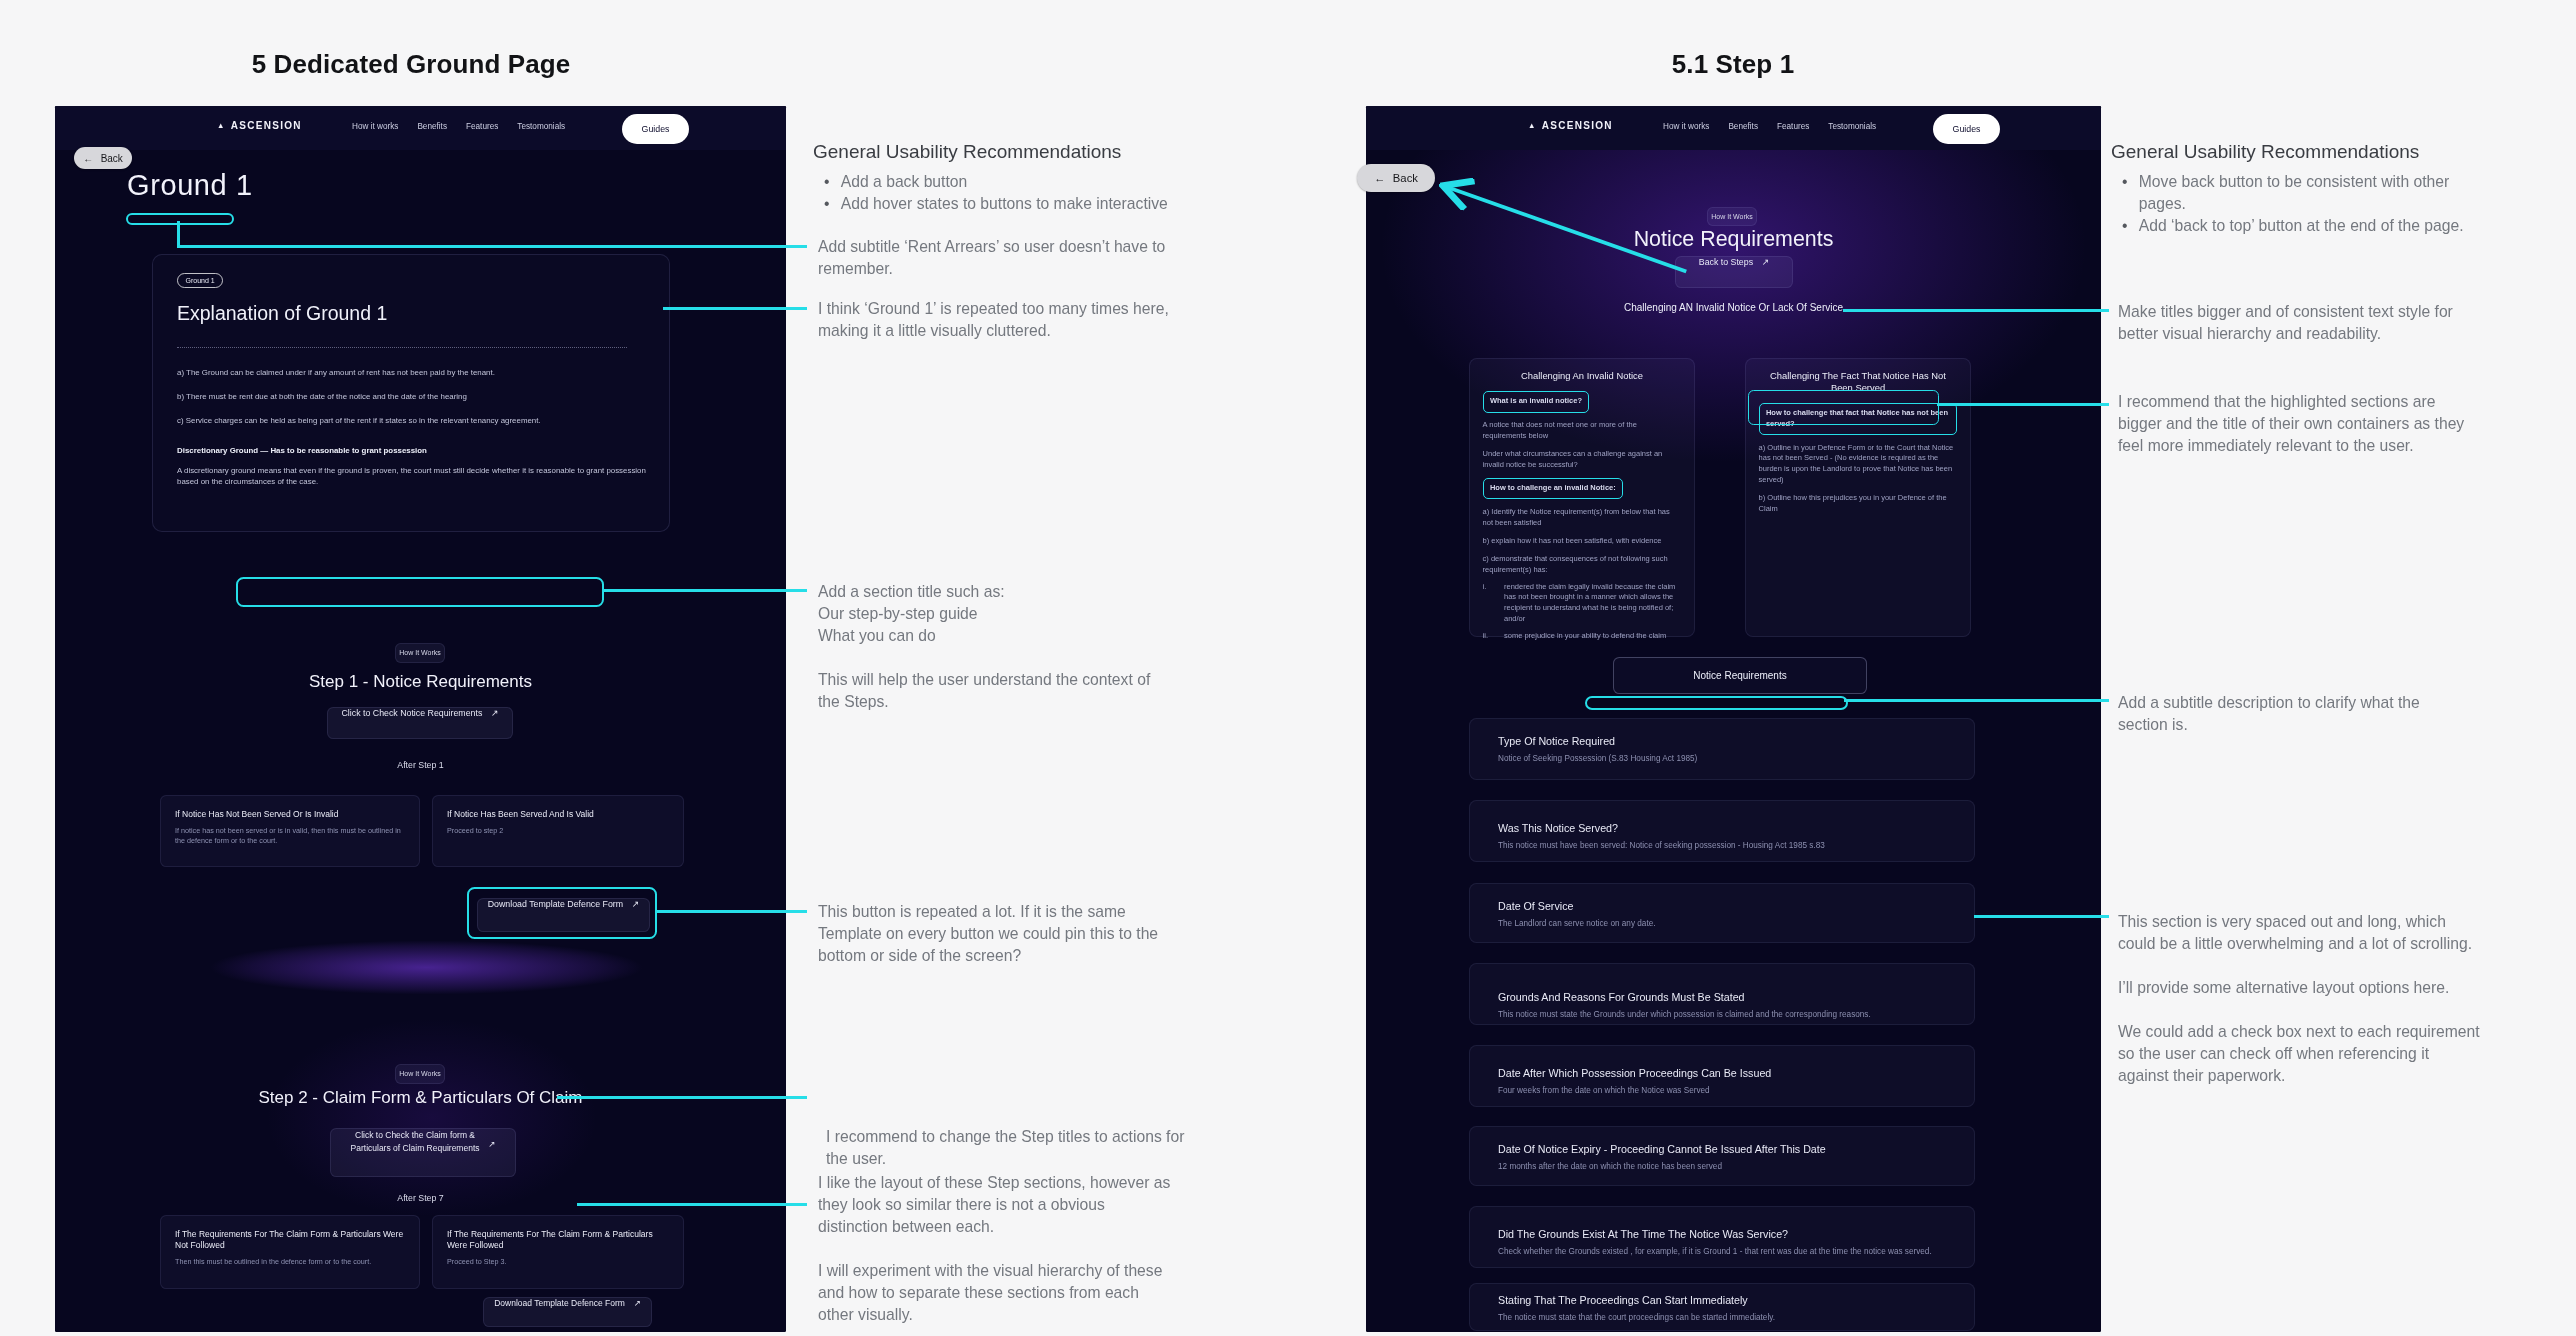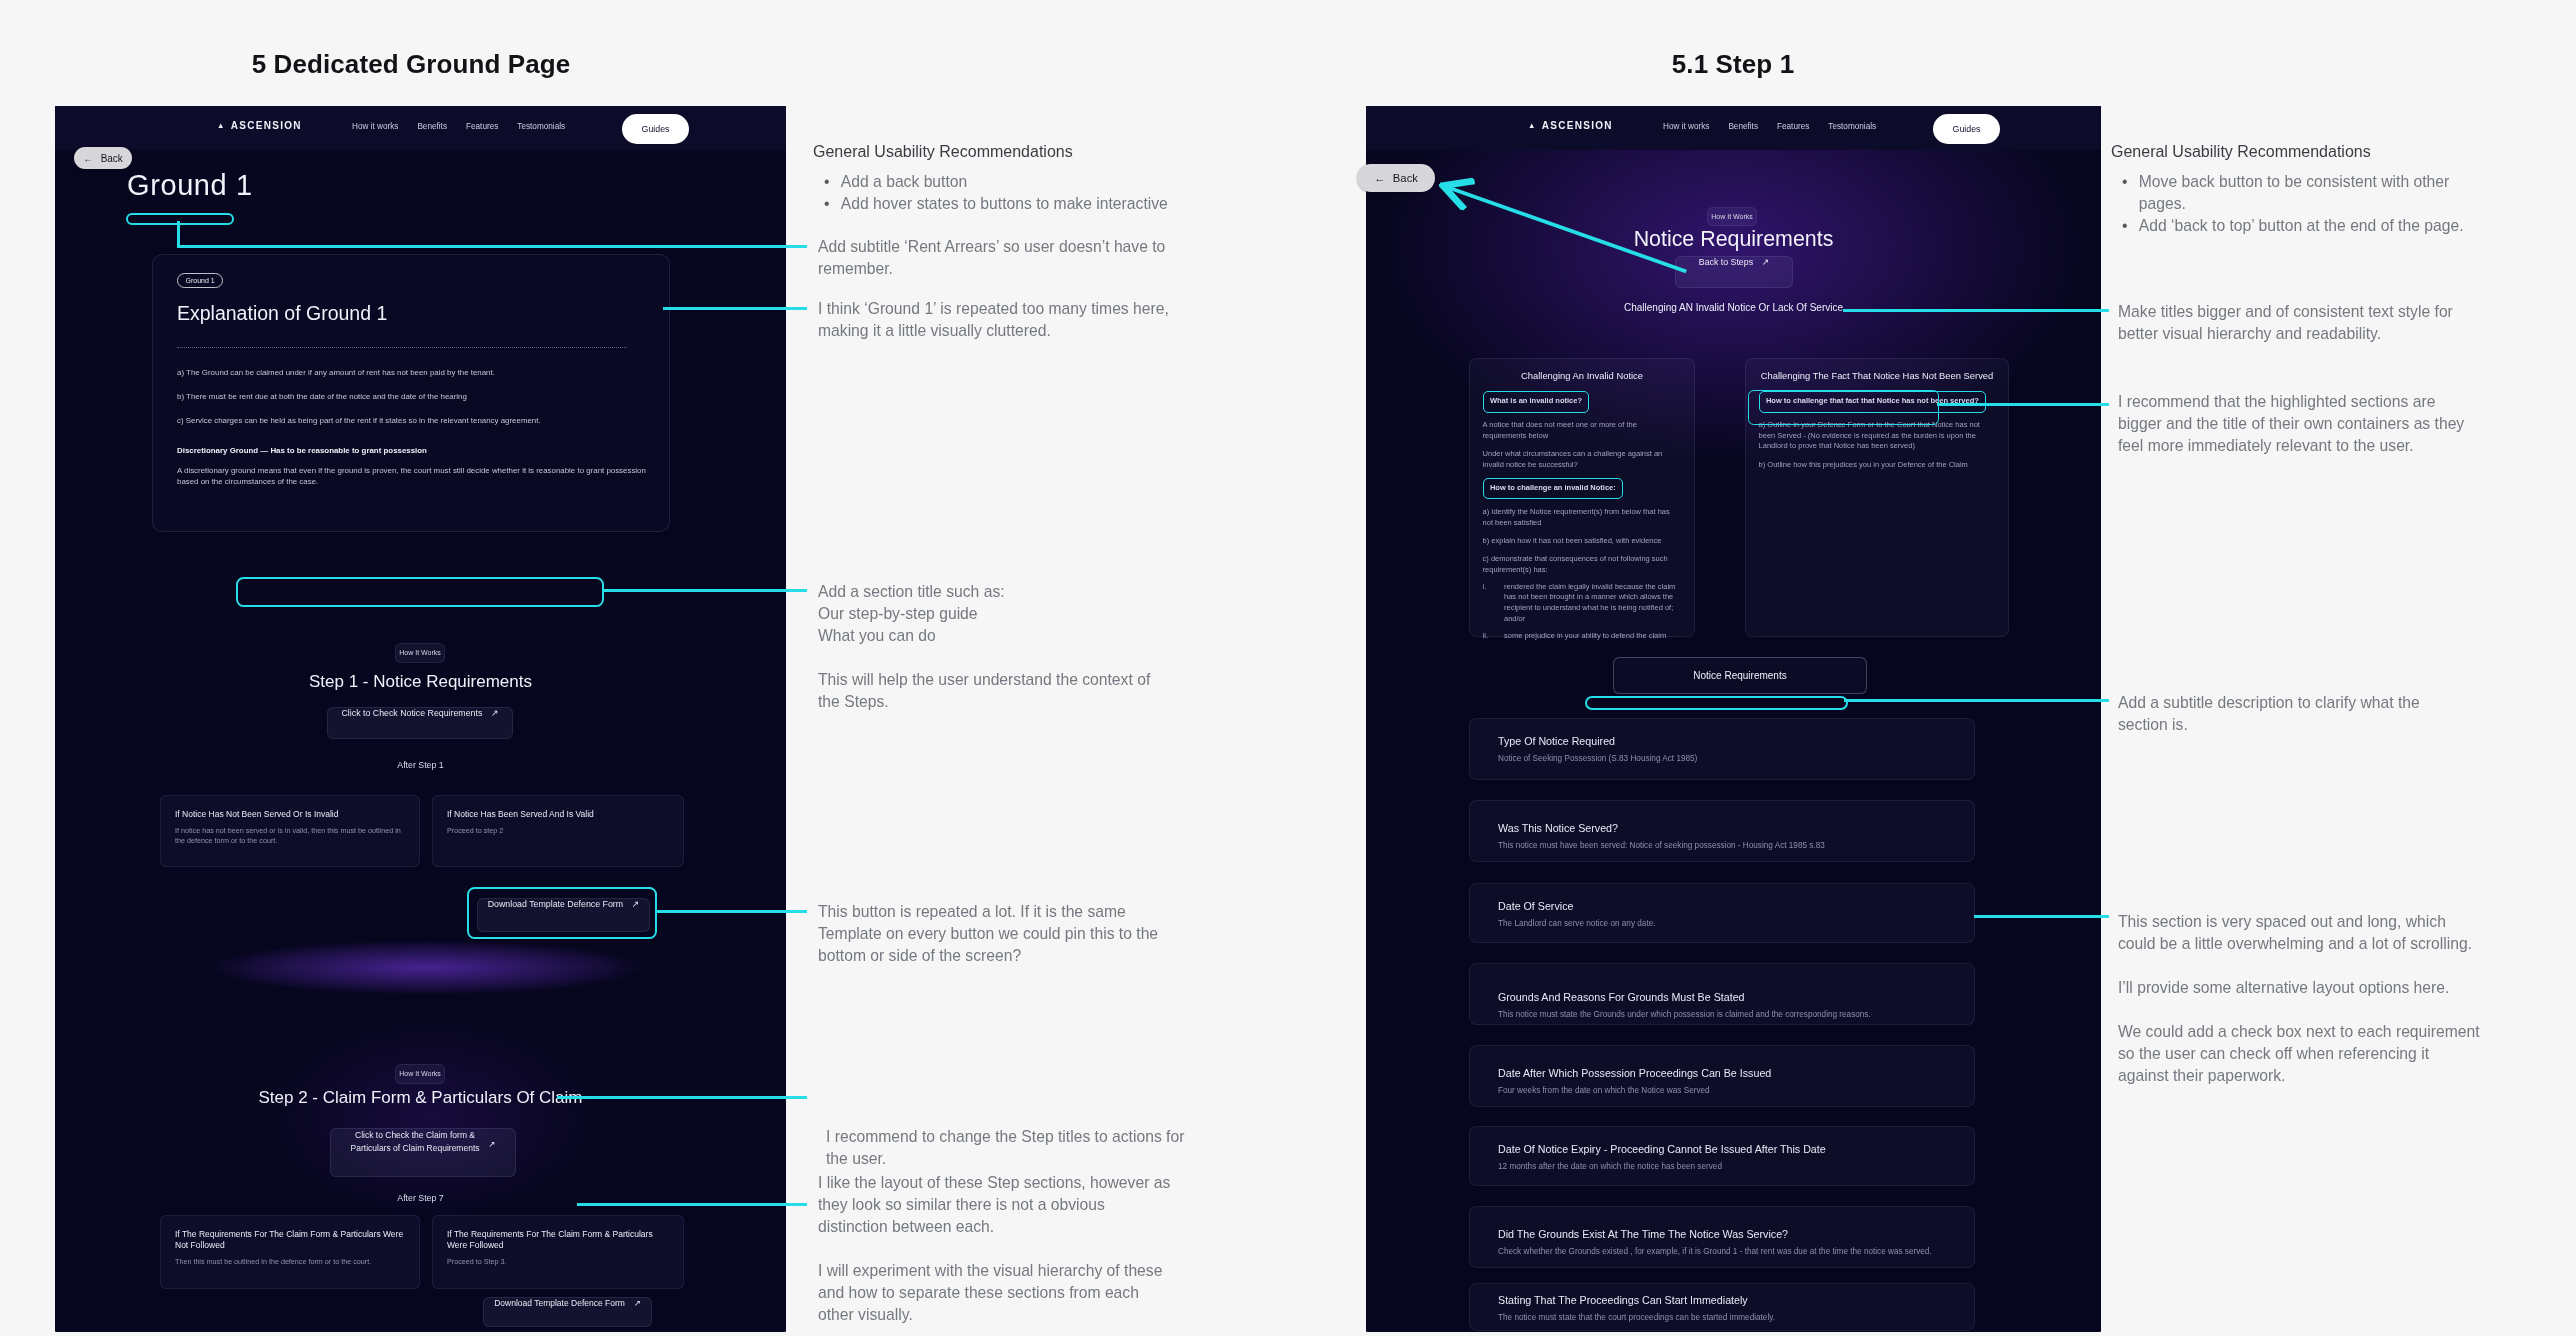--- a/index.html
+++ b/index.html
@@ -3,21 +3,21 @@
 <meta charset="utf-8">
 <style>
   html,body{margin:0;padding:0;background:#f6f6f7;}
   .canvas{position:relative;width:2576px;height:1336px;background:#f6f6f7;font-family:"Liberation Sans",sans-serif;overflow:hidden;}
   .abs{position:absolute;}
   .pre{white-space:pre-line;}
   
   .page-title{position:absolute;width:516px;text-align:center;font-size:26px;font-weight:bold;color:#121316;letter-spacing:0.1px;}
   
   .ann{position:absolute;color:#74787f;font-size:15.7px;line-height:22px;}
-  .ann-h{position:absolute;color:#393c42;font-size:16px;line-height:21.4px;}
+  .ann-h{position:absolute;color:#393c42;font-size:19px;line-height:21.4px;}
   .ann-row{display:flex;gap:11.3px;}
   .ann .bullet{color:#55585e;}
   
   .shot{position:absolute;top:106px;width:731px;height:1226px;background:#07061f;overflow:hidden;border-radius:1.3px;}
   .navbar{position:absolute;left:0;top:0;width:100%;height:44px;background:#0c0b29;}
   .logo{position:absolute;top:14px;color:#f2f2fa;font-size:10px;letter-spacing:1.3px;font-weight:bold;display:flex;align-items:center;gap:5px;}
   .logo .tri{font-size:7.5px;}
   .navlinks{position:absolute;top:16.4px;display:flex;gap:19px;color:#cdcfe2;font-size:8.2px;}
   .cta-pill{position:absolute;top:7.5px;width:67px;height:30px;background:#ffffff;border-radius:15px;color:#0d0c2c;font-size:8.8px;display:flex;align-items:center;justify-content:center;}
   .back-pill{position:absolute;background:#d7d7db;border-radius:14px;color:#16161a;display:flex;align-items:center;justify-content:center;gap:7.5px;box-shadow:0 0.6px 1.9px rgba(0,0,0,.35);}
@@ -217,21 +217,21 @@
       <div class="pcols">c) demonstrate that consequences of not following such requirement(s) has:</div>
       <div class="roman">
           <span class="m">i.</span>
           <span>rendered the claim legally invalid because the claim has not been brought in a manner which allows the recipient to understand what he is being notified of; and/or</span>
         </div>
       <div class="roman">
           <span class="m">ii.</span>
           <span>some prejudice in your ability to defend the claim</span>
         </div>
     </div>
-    <div class="panel-card" style="left:379px;top:252px;width:264px;height:279px;">
+    <div class="panel-card" style="left:379px;top:252px;width:226px;height:279px;">
       <div class="pt">Challenging The Fact That Notice Has Not Been Served</div>
       <div class="hl-box" style="font-size:7.5px;">How to challenge that fact that Notice has not been served?</div>
       <div class="pcols">a) Outline in your Defence Form or to the Court that Notice has not been Served - (No evidence is required as the burden is upon the Landlord to prove that Notice has been served)</div>
       <div class="pcols">b) Outline how this prejudices you in your Defence of the Claim</div>
     </div>
 
     <div class="tab-box" style="left:247px;top:551px;width:252px;height:35px;">Notice Requirements</div>
   </div>
 
   <div class="req-card" style="top:718px;height:62px;">

